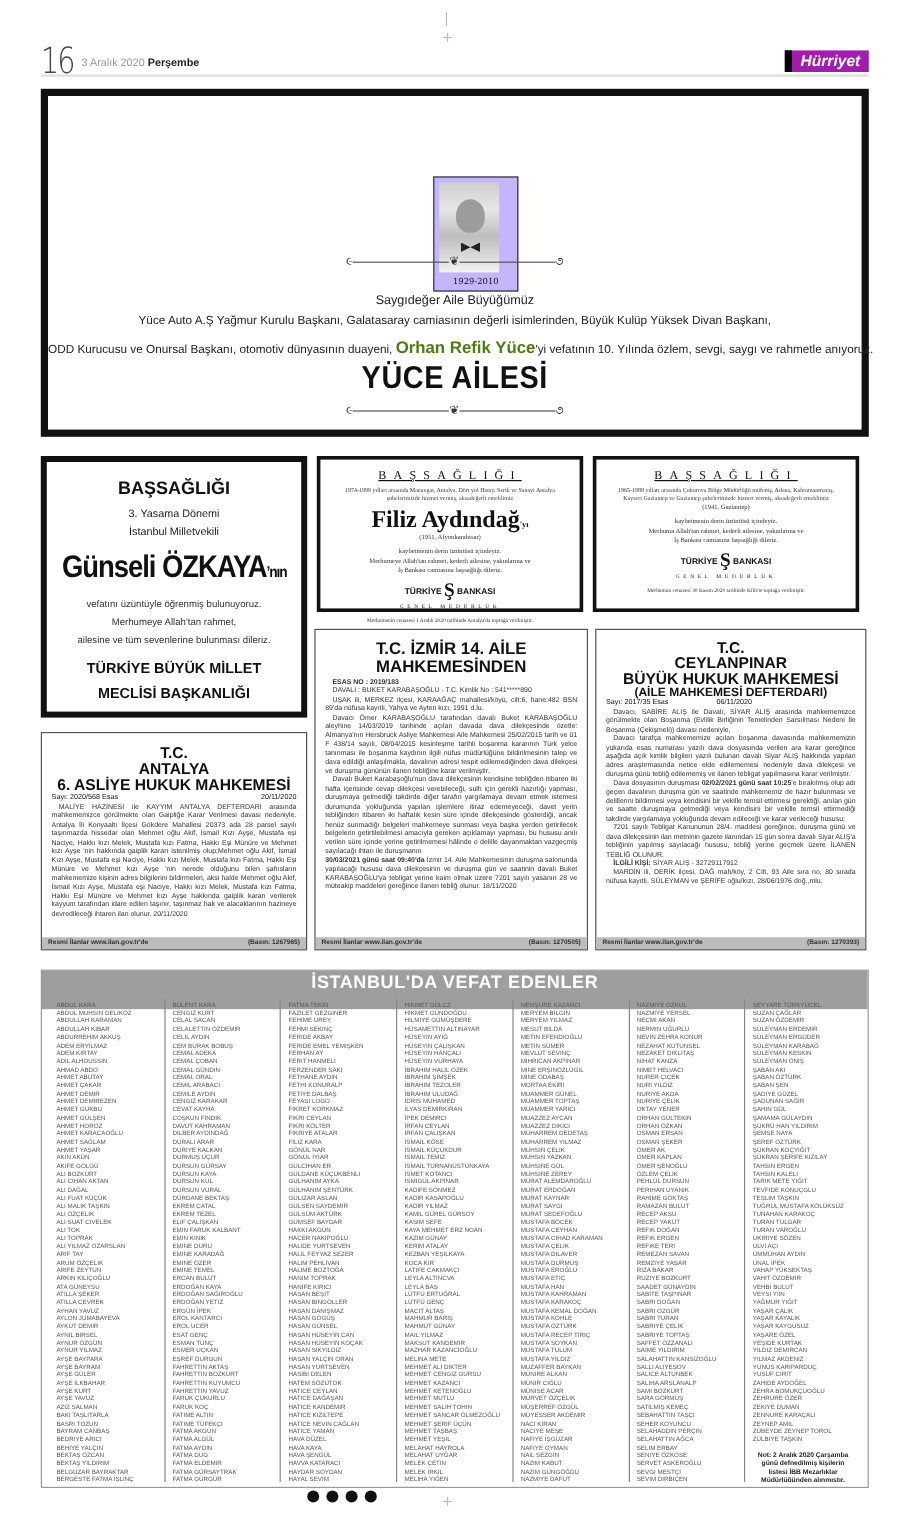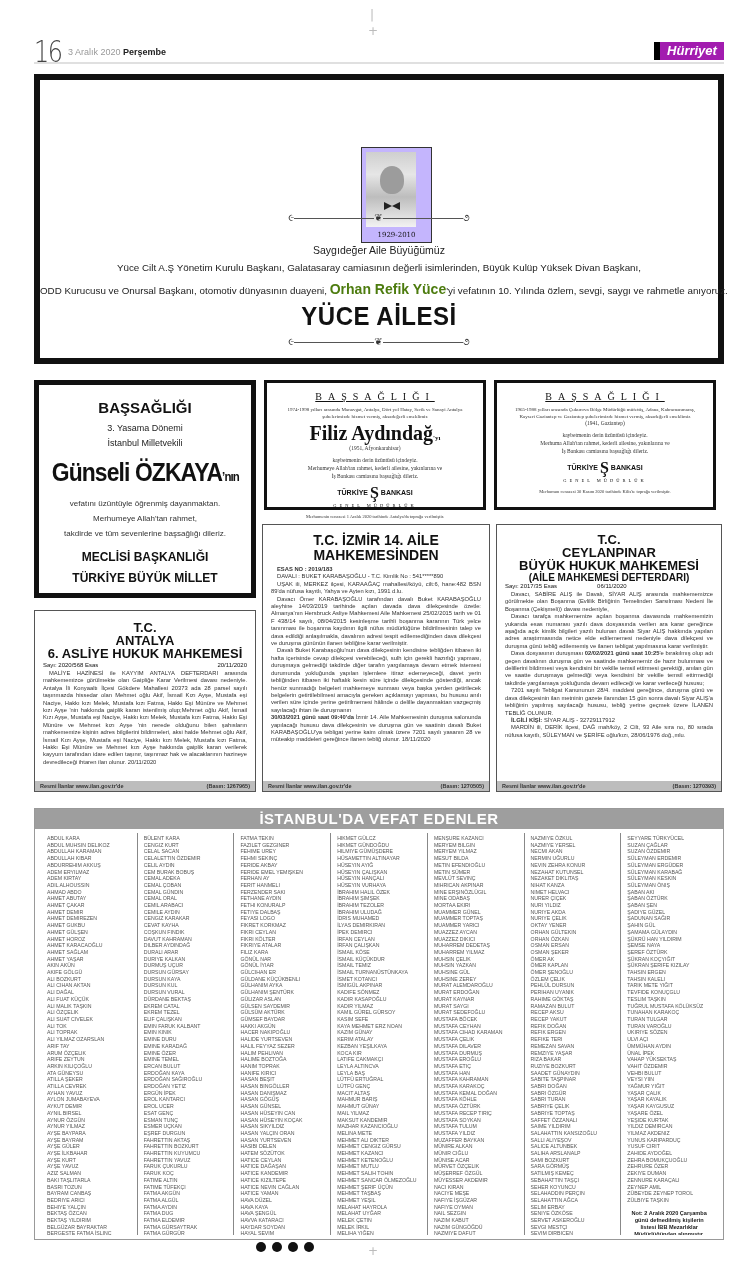--- a/index.html
+++ b/index.html
@@ -54,21 +54,21 @@
   
   .notice { position: absolute; border: 1px solid #555; background: #fff; overflow: hidden; }
   .notice-head { text-align: center; font-weight: bold; font-size: 13px; line-height: 13px; }
   .notice-body { font-size: 5.8px; line-height: 7.4px; text-align: justify; color: #333; padding: 0 8px; }
   .notice-body p { text-indent: 6px; }
   .notice-meta { display: flex; justify-content: space-between; font-size: 6px; padding: 2px 8px; }
   .notice-footer { position: absolute; left: 0; right: 0; bottom: 0; height: 10px; background: #bdbdbd; display: flex; justify-content: space-between; font-size: 5.5px; font-weight: bold; padding: 2px 5px; color: #333; }
 
   
   .deaths { position: absolute; left: 34px; top: 808px; width: 690px; height: 432px; border: 1px solid #999; }
-  .deaths-head { height: 20px; background: #9e9e9e; color: #fff; font-weight: bold; font-size: 15px; text-align: center; line-height: 20px; letter-spacing: 0.5px; }
+  .deaths-head { height: 32px; background: #9e9e9e; color: #fff; font-weight: bold; font-size: 15px; text-align: center; line-height: 20px; letter-spacing: 0.5px; }
   .deaths-cols { position: absolute; left: 6px; top: 24px; right: 6px; bottom: 4px; display: flex; }
   .deaths-col { flex: 1; padding: 2px 6px 0; border-right: 1px solid #888; overflow: hidden; }
   .deaths-col:last-child { border-right: none; }
   .deaths-col div { font-size: 5.2px; line-height: 6.7px; color: #555; white-space: nowrap; text-transform: uppercase; }
   .deaths-note { font-size: 5.6px !important; line-height: 7px !important; color: #222 !important; font-weight: bold; text-align: center; white-space: normal !important; margin-top: 6px; text-transform: none !important; }
 
   .dots { position: absolute; left: 256px; top: 1242px; display: flex; gap: 6px; }
   .dot { width: 10px; height: 10px; border-radius: 50%; background: #111; }
 </style>
 </head>
@@ -85,46 +85,46 @@
 
 <div class="obit-main">
   <div class="photo">
     <div class="photo-img"></div>
     <div class="photo-years">1929-2010</div>
   </div>
   <div class="ornament" style="top:132px;">
     <span>૯</span><span class="ornament-line"></span><span>❦</span><span class="ornament-line"></span><span>૭</span>
   </div>
   <div class="obit-respected">Saygıdeğer Aile Büyüğümüz</div>
-  <div class="obit-line1">Yüce Cilt A.Ş Yönetim Kurulu Başkanı, Galatasaray camiasının değerli isimlerinden, Büyük Kulüp Yüksek Divan Başkanı,</div>
+  <div class="obit-line1">Yüce Auto A.Ş Yağmur Kurulu Başkanı, Galatasaray camiasının değerli isimlerinden, Büyük Kulüp Yüksek Divan Başkanı,</div>
   <div class="obit-line2">
     <span>ODD Kurucusu ve Onursal Başkanı, otomotiv dünyasının duayeni,</span>
     <span class="name">Orhan Refik Yüce</span><span>'yi vefatının 10. Yılında özlem, sevgi, saygı ve rahmetle anıyoruz.</span>
   </div>
   <div class="obit-family">YÜCE AİLESİ</div>
   <div class="ornament" style="top:256px;">
     <span>૯</span><span class="ornament-line"></span><span>❦</span><span class="ornament-line"></span><span>૭</span>
   </div>
 </div>
 
 <div class="condolence-tbmm">
   <div class="tbmm-title">BAŞSAĞLIĞI</div>
   <div class="tbmm-sub">
     <div>3. Yasama Dönemi</div>
     <div>İstanbul Milletvekili</div>
   </div>
   <div class="tbmm-name"><span>Günseli ÖZKAYA</span><small>’nın</small></div>
   <div class="tbmm-text">
-    <div>vefatını üzüntüyle öğrenmiş dayanmaktan.</div>
+    <div>vefatını üzüntüyle öğrenmiş bulunuyoruz.</div>
     <div>Merhumeye Allah'tan rahmet,</div>
-    <div>takdirde ve tüm sevenlerine başsağlığı dileriz.</div>
+    <div>ailesine ve tüm sevenlerine bulunması dileriz.</div>
   </div>
   <div class="tbmm-org">
+    <div>TÜRKİYE BÜYÜK MİLLET</div>
     <div>MECLİSİ BAŞKANLIĞI</div>
-    <div>TÜRKİYE BÜYÜK MİLLET</div>
   </div>
 </div>
 
 <div class="condolence-isbank" style="left:264px;">
   <div class="isb-title">BAŞSAĞLIĞI</div>
   <div class="isb-desc">1974-1998 yılları arasında Manavgat, Antalya, Dört yol Hatay, Serik ve Sanayi Antalya şubelerimizde hizmet vermiş, aksadeğerli emeklimiz</div>
   <div class="isb-name"><span>Filiz Aydındağ</span><small>'yı</small></div>
   <div class="isb-born">(1951, Afyonkarahisar)</div>
   <div class="isb-text">
     <div>kaybetmenin derin üzüntüsü içindeyiz.</div>

